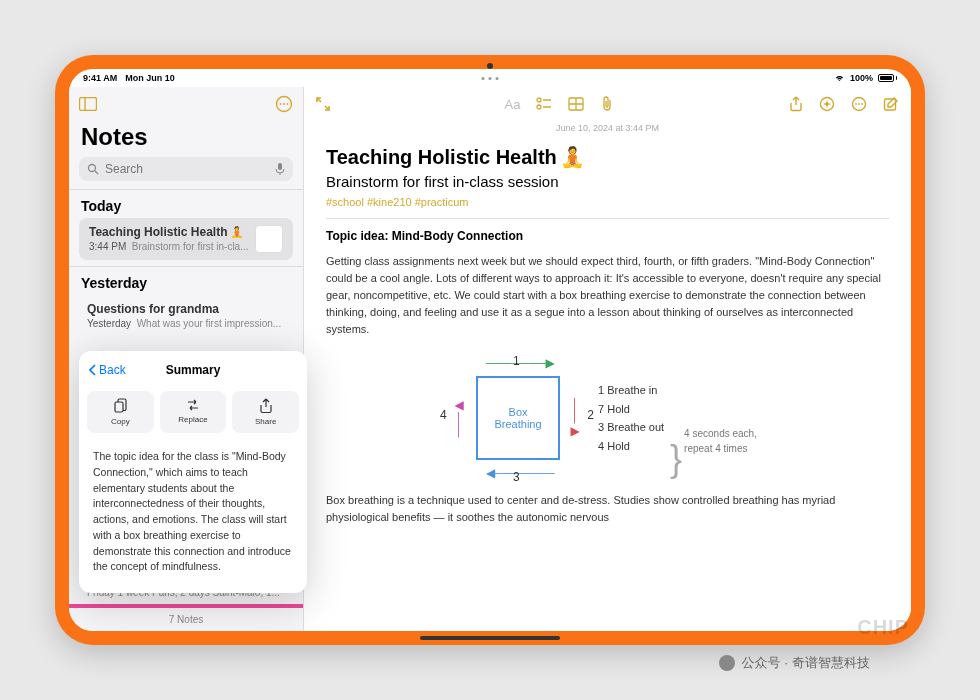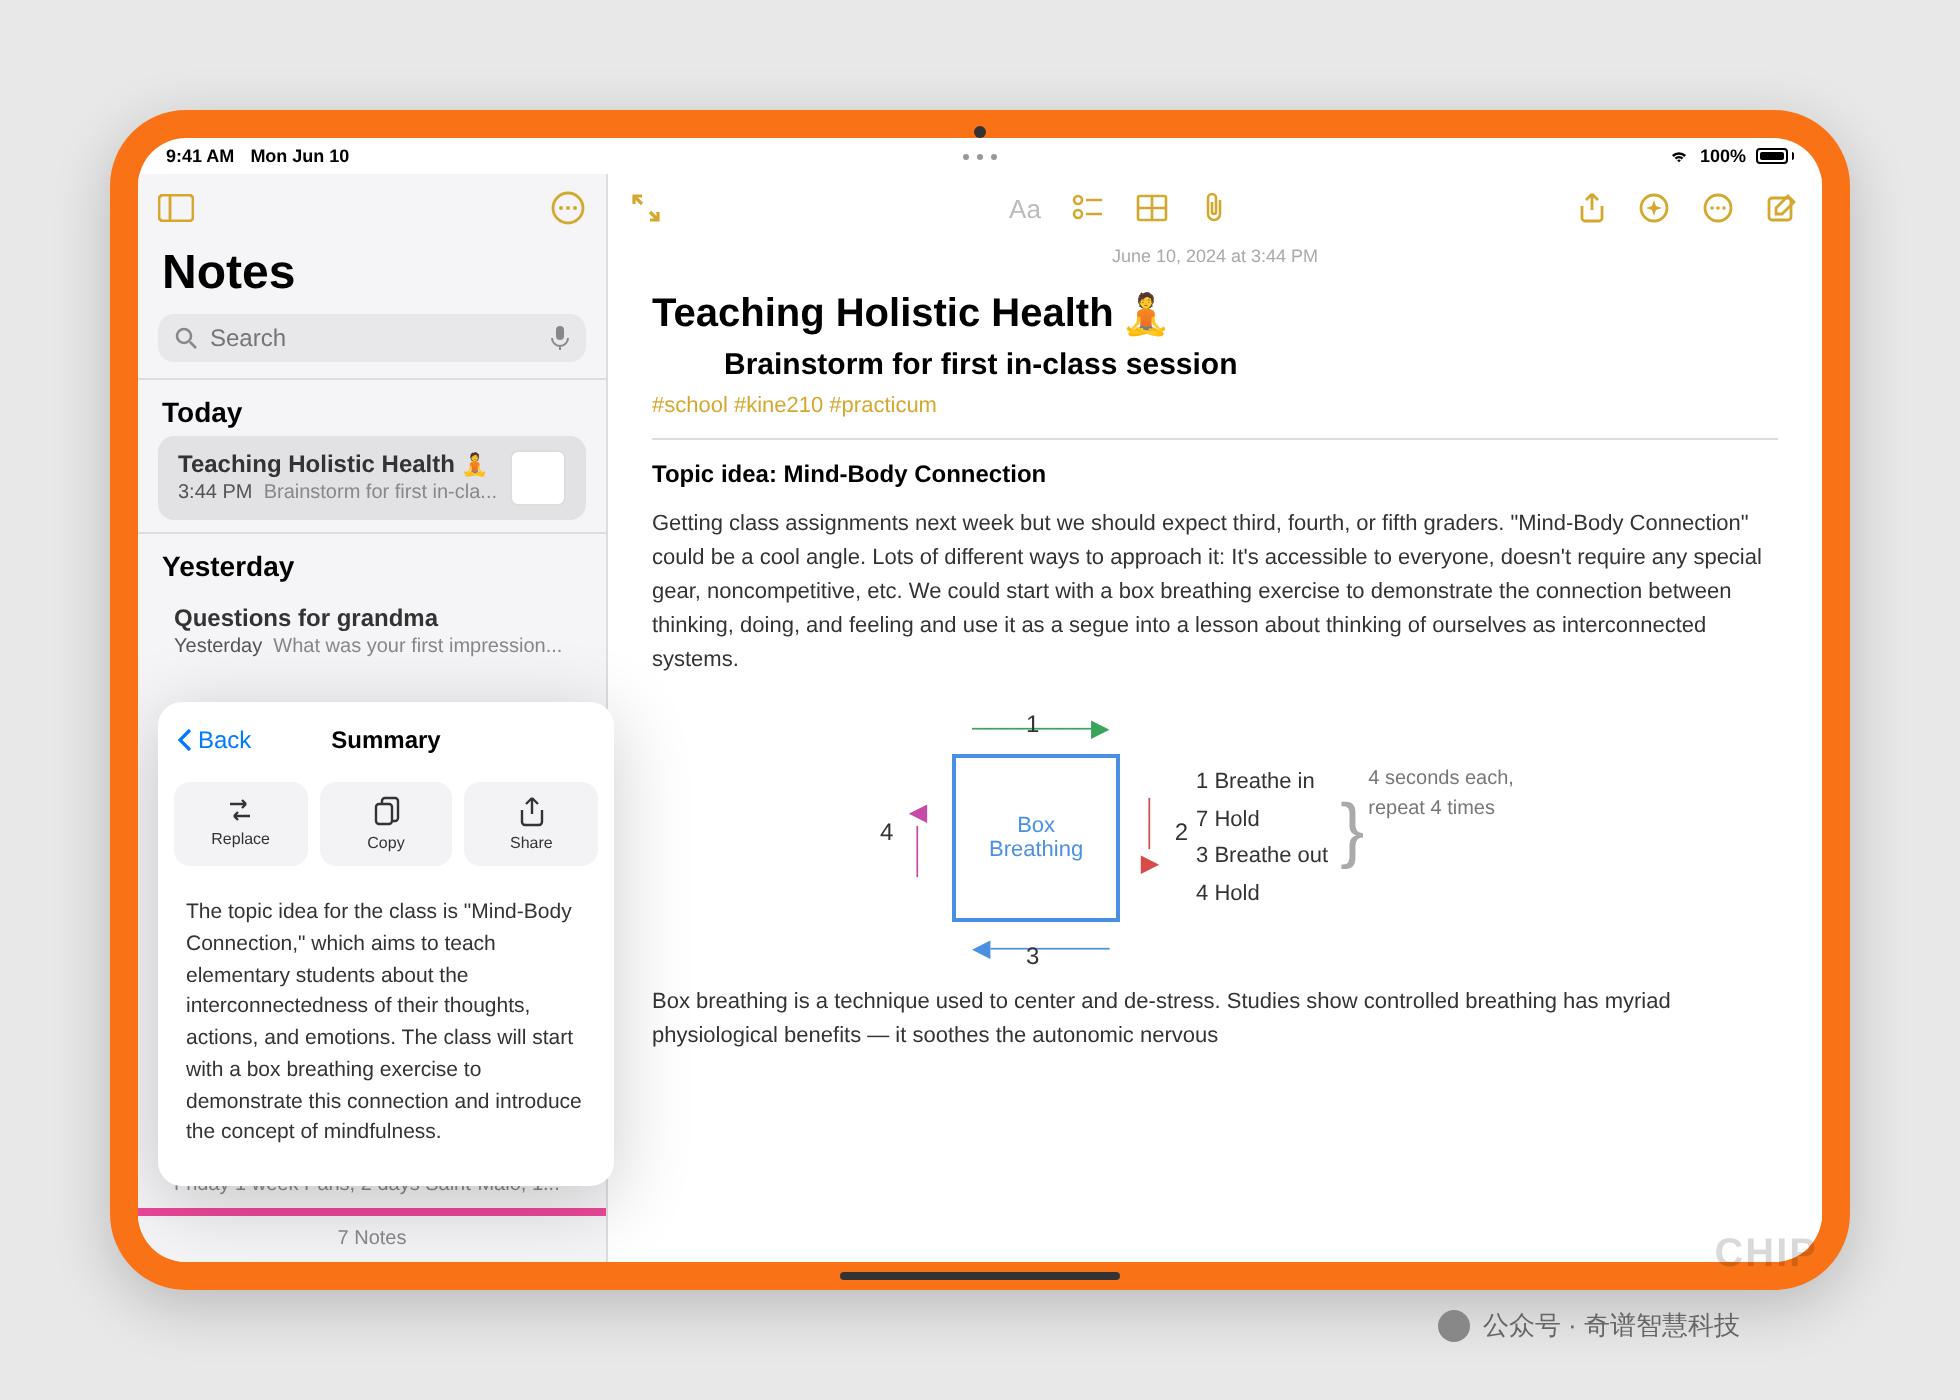--- a/index.html
+++ b/index.html
@@ -47,21 +47,21 @@
 .pop-body { padding: 10px 14px; font-size: 10.5px; line-height: 1.5; color: #333; }
 .truncated-row { padding: 6px 18px; font-size: 10px; color: #888; white-space: nowrap; overflow: hidden; text-overflow: ellipsis; }
 .main { flex: 1; display: flex; flex-direction: column; background: #fff; overflow: hidden; }
 .main-toolbar { height: 34px; display: flex; justify-content: space-between; align-items: center; padding: 0 12px; }
 .mt-left, .mt-center, .mt-right { display: flex; gap: 16px; align-items: center; }
 .mt-icon { color: #d4a82f; cursor: pointer; }
 .mt-icon.grey { color: #bbb; }
 .note-meta { text-align: center; font-size: 9px; color: #aaa; padding: 2px; }
 .note-content { padding: 10px 22px; overflow-y: auto; flex: 1; }
 .nc-title { font-size: 20px; font-weight: 700; display: flex; align-items: center; gap: 4px; margin-bottom: 4px; }
-.nc-subtitle { font-size: 15px; font-weight: 700; margin-bottom: 6px; margin-left: 36px; }
+.nc-subtitle { font-size: 15px; font-weight: 400; margin-bottom: 6px; }
 .tags { font-size: 11px; color: #d4a82f; margin-bottom: 10px; }
 .nc-hr { height: 1px; background: #ddd; margin: 6px 0 10px; }
 .nc-heading { font-size: 12px; font-weight: 700; margin-bottom: 10px; }
 .nc-para { font-size: 11px; line-height: 1.55; color: #333; margin-bottom: 12px; }
 .sketch { display: flex; align-items: center; justify-content: center; gap: 20px; padding: 8px 0 14px; font-family: 'Comic Sans MS', cursive; }
 .box-wrap { position: relative; width: 120px; height: 120px; }
 .box-square { position: absolute; top: 18px; left: 18px; width: 84px; height: 84px; border: 2px solid #4a90e2; display: flex; flex-direction: column; align-items: center; justify-content: center; color: #4a90e2; font-size: 11px; }
 .arrow { position: absolute; font-size: 12px; }
 .arrow.top { top: -2px; left: 28px; color: #3aa35c; }
 .arrow.right { top: 40px; right: -4px; color: #d94b4b; }
@@ -167,31 +167,31 @@
             <div class="pop-back">
               <svg width="8" height="12" viewBox="0 0 8 12">
                   <path d="M6 1 L1 6 L6 11" fill="none" stroke="currentColor" stroke-width="1.6"></path>
                 </svg>
               <span>Back</span>
             </div>
             <div class="pop-title">Summary</div>
           </div>
           <div class="pop-actions">
             <div class="pop-action">
-              <svg width="16" height="14" viewBox="0 0 16 14">
-                  <path d="M3 4 H11 M11 4 L9 2 M11 4 L9 6 M13 10 H5 M5 10 L7 8 M5 10 L7 12" fill="none" stroke="#333" stroke-width="1.2"></path>
-                </svg>
-              <span class="pop-action-label">Replace</span>
-            </div>
-            <div class="pop-action">
               <svg width="15" height="16" viewBox="0 0 15 16">
                   <rect x="2" y="4" width="8" height="10" rx="1.5" fill="none" stroke="#333" stroke-width="1.2"></rect>
                   <path d="M5 4 V2.5 A1.5 1.5 0 0 1 6.5 1 H11.5 A1.5 1.5 0 0 1 13 2.5 V11 A1.5 1.5 0 0 1 11.5 12.5 H10" fill="none" stroke="#333" stroke-width="1.2"></path>
                 </svg>
               <span class="pop-action-label">Copy</span>
+            </div>
+            <div class="pop-action">
+              <svg width="16" height="14" viewBox="0 0 16 14">
+                  <path d="M3 4 H11 M11 4 L9 2 M11 4 L9 6 M13 10 H5 M5 10 L7 8 M5 10 L7 12" fill="none" stroke="#333" stroke-width="1.2"></path>
+                </svg>
+              <span class="pop-action-label">Replace</span>
             </div>
             <div class="pop-action">
               <svg width="14" height="16" viewBox="0 0 14 16">
                   <path d="M7 1 V9 M7 1 L4 4 M7 1 L10 4 M2 7 V13 A1.5 1.5 0 0 0 3.5 14.5 H10.5 A1.5 1.5 0 0 0 12 13 V7" fill="none" stroke="#333" stroke-width="1.2"></path>
                 </svg>
               <span class="pop-action-label">Share</span>
             </div>
           </div>
           <div class="pop-body">The topic idea for the class is "Mind-Body Connection," which aims to teach elementary students about the interconnectedness of their thoughts, actions, and emotions. The class will start with a box breathing exercise to demonstrate this connection and introduce the concept of mindfulness.</div>
         </div>
@@ -281,21 +281,21 @@
               <div class="num n2">2</div>
               <div class="arrow bottom">◀───────</div>
               <div class="num n3">3</div>
               <div class="arrow left" style="writing-mode:vertical-rl;">◀───</div>
               <div class="num n4">4</div>
               <div class="box-square">
                   <span>Box</span>
                   <span>Breathing</span>
                 </div>
             </div>
-            <div style="display:flex;align-items:flex-start;">
+            <div style="display:flex;align-items:flex-end;">
               <div class="steps">
                 <div>1  Breathe in</div>
                 <div>7  Hold</div>
                 <div>3  Breathe out</div>
                 <div>4  Hold</div>
               </div>
               <div class="steps-note">
                 <div>4 seconds each,</div>
                 <div>repeat 4 times</div>
               </div>

